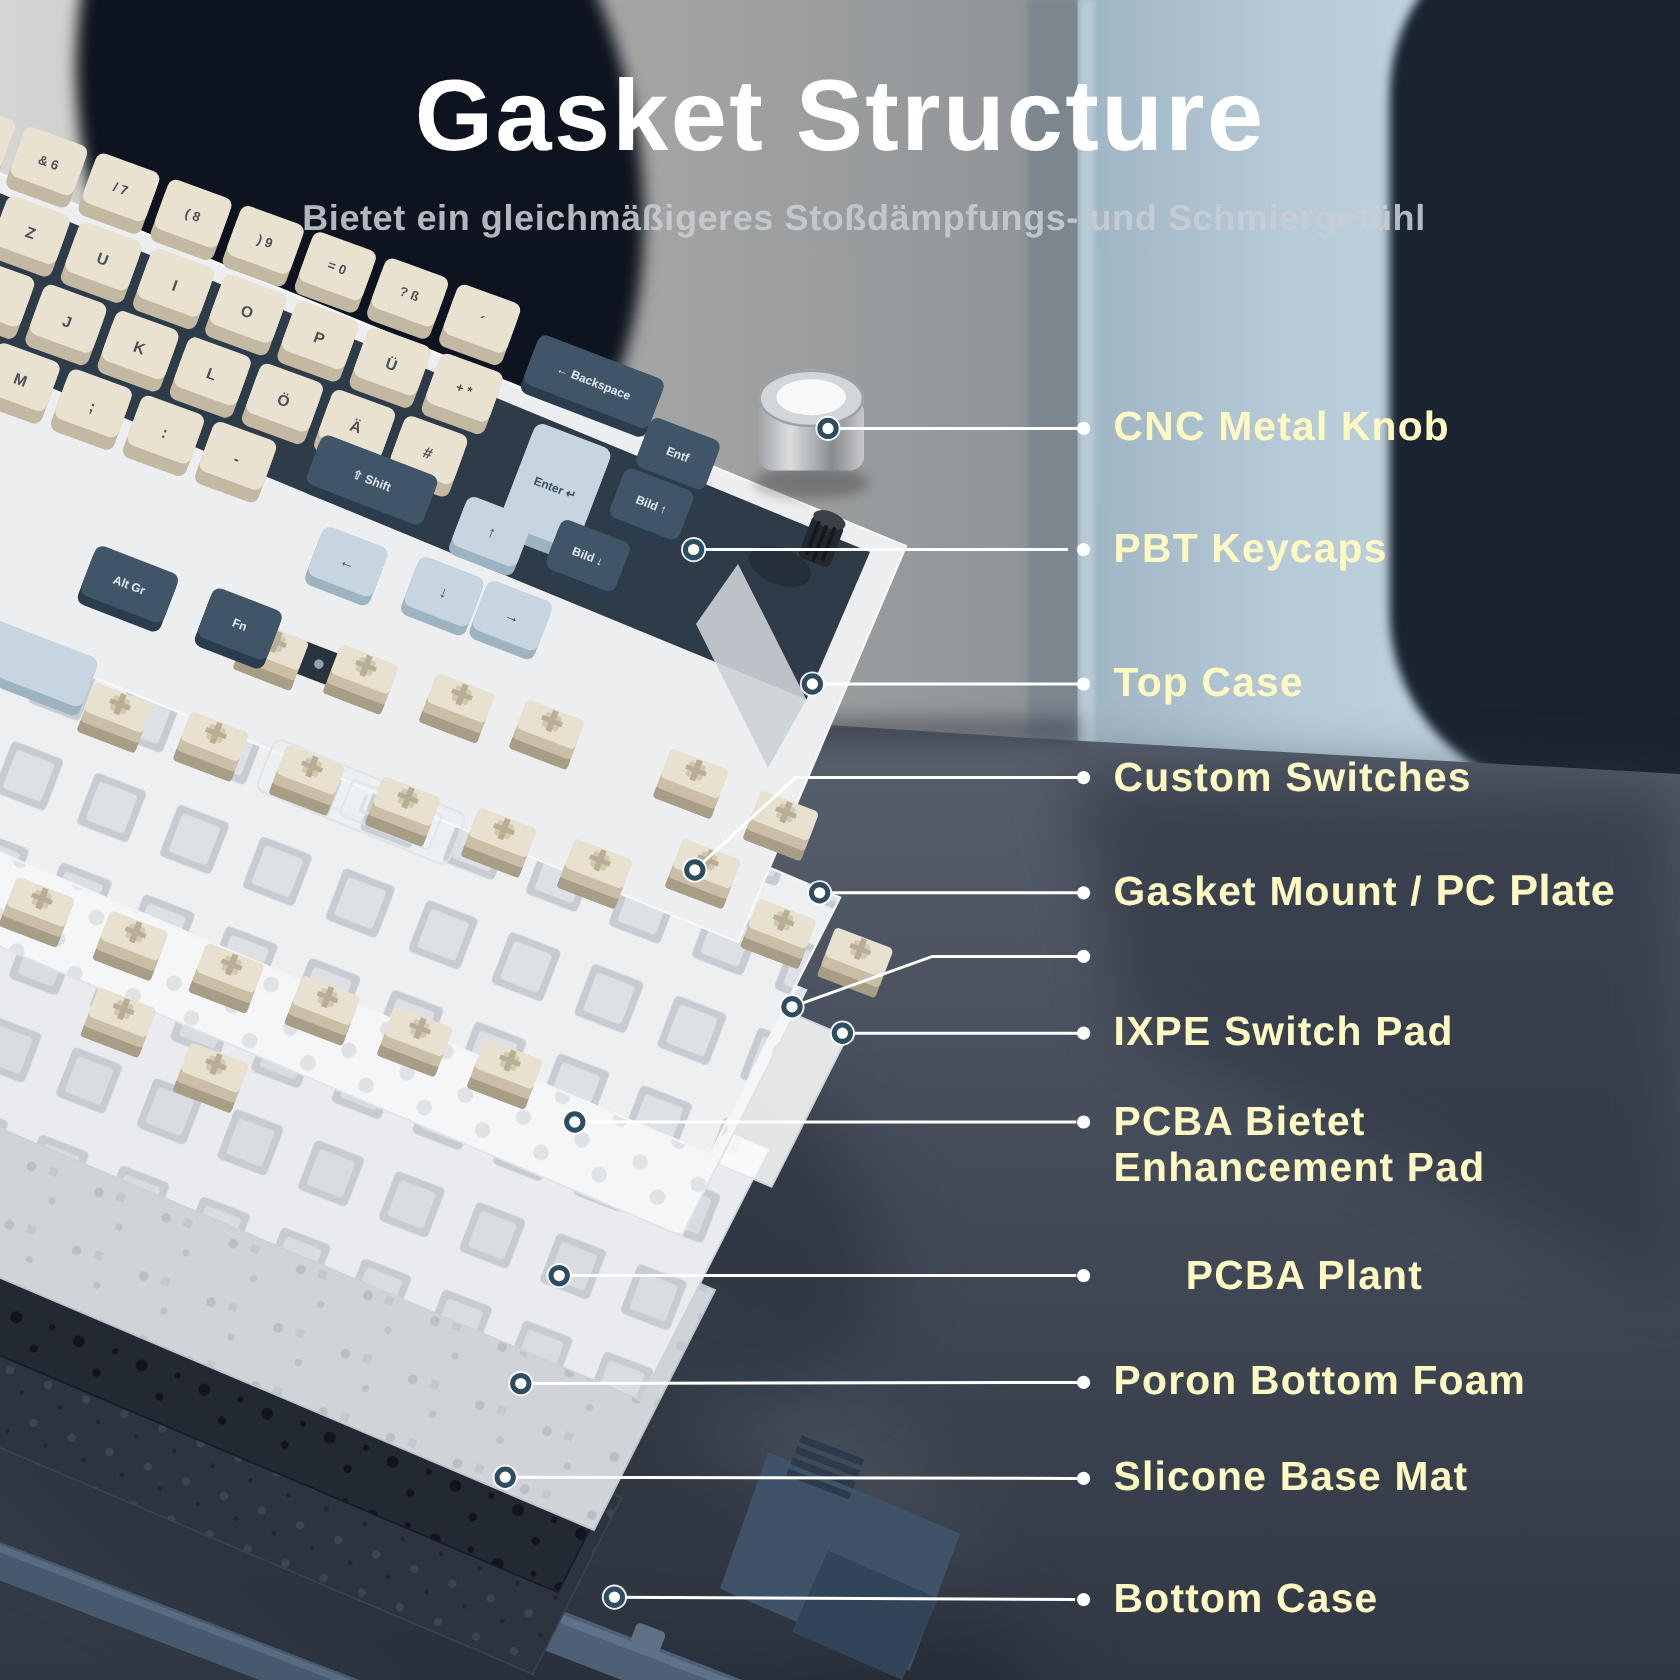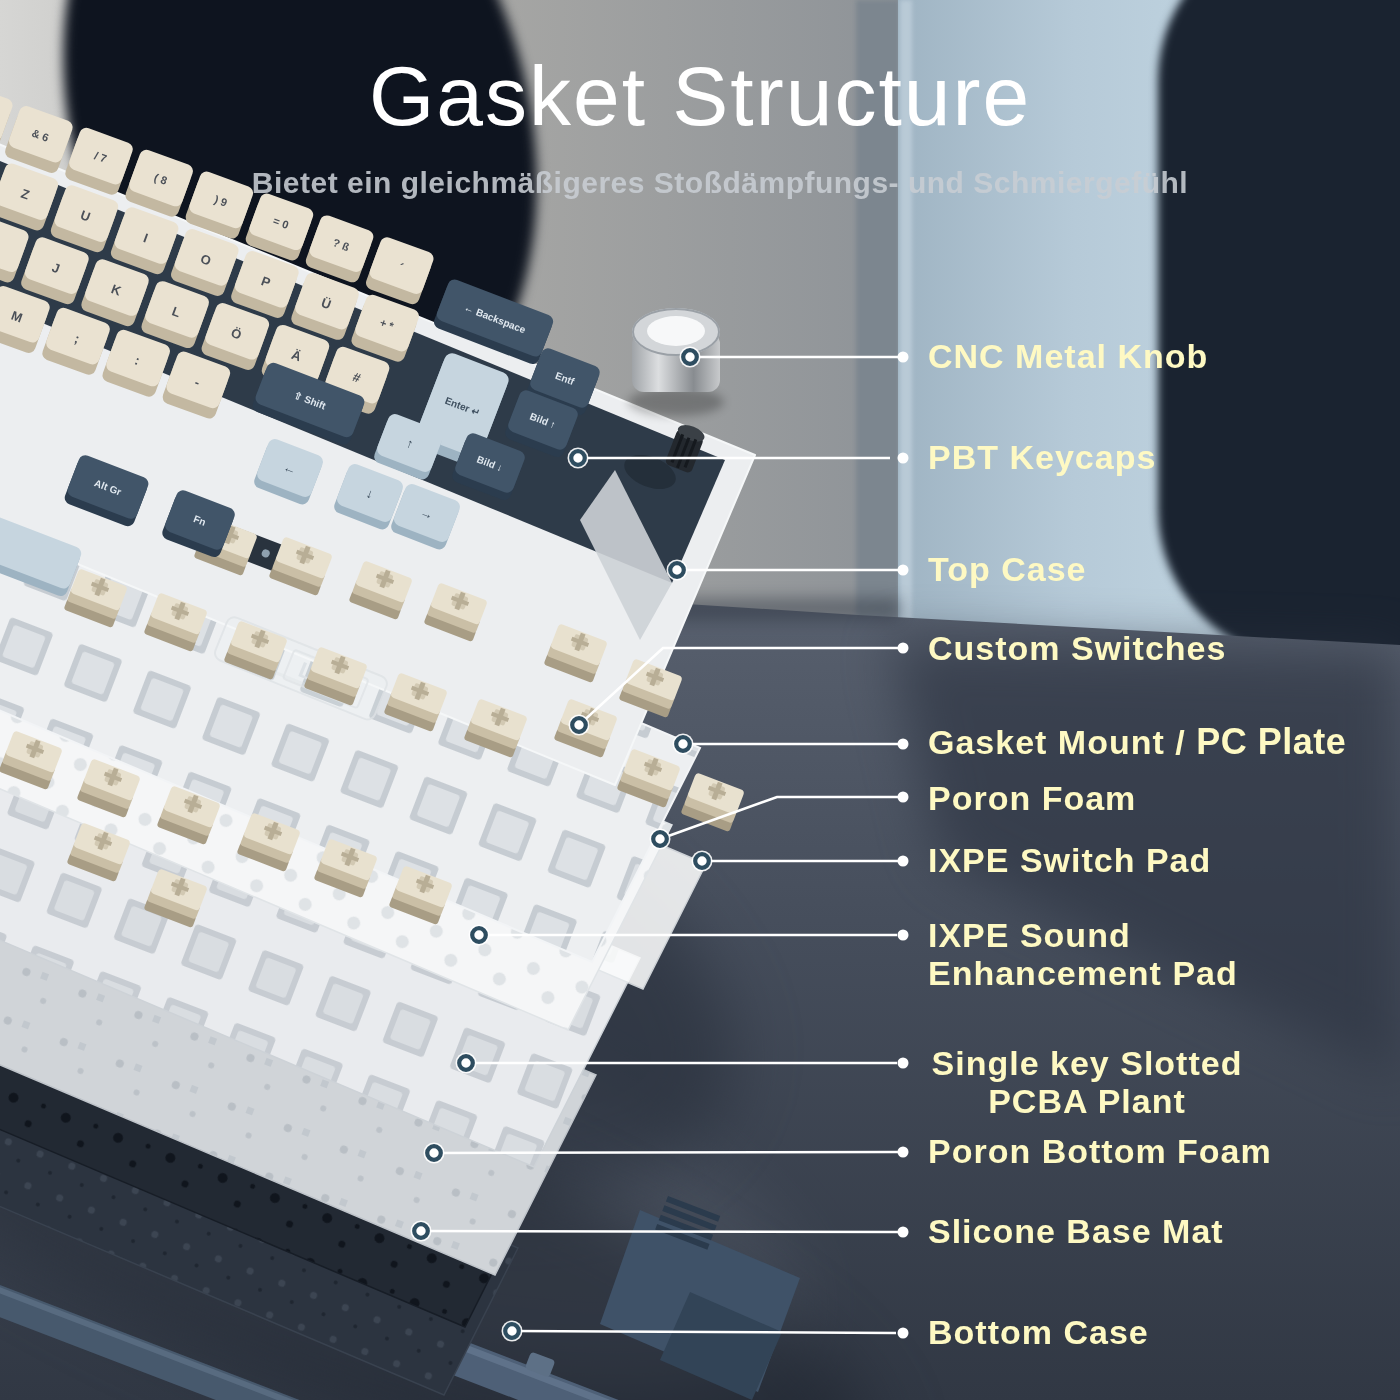--- a/index.html
+++ b/index.html
@@ -1,20 +1,20 @@
 <!DOCTYPE html>
 <html><head>
 <meta charset="utf-8">
 <style>
   html,body{margin:0;padding:0;background:#222;}
   #stage{position:relative;width:1400px;height:1400px;overflow:hidden;
          font-family:"Liberation Sans",sans-serif;background:#4a5260;}
   #art{position:absolute;left:0;top:0;width:1400px;height:1400px;display:block;}
   .overlay{position:absolute;color:#fff;}
-  #title{left:0;top:48px;width:1400px;text-align:center;font-size:84px;font-weight:normal;
+  #title{left:0;top:48px;width:1400px;text-align:center;font-size:84px;font-weight:bold;
          letter-spacing:2px;color:#ffffff;}
   #subtitle{left:0;top:166px;width:1440px;text-align:center;font-size:30px;font-weight:bold;
             color:#c9ced4;opacity:.88;letter-spacing:.5px;}
   .callout-label{position:absolute;left:928px;font-size:34px;font-weight:bold;color:#fef9c3;
                  letter-spacing:1px;line-height:38px;white-space:nowrap;}
   .callout-label .small{font-size:36px;letter-spacing:.5px;}
   #cl9{text-align:center;width:318px;}
   
   .kt{fill:#eae2d1}.ks{fill:#c3b8a1}
   .nv .kt{fill:#415569}.nv .ks{fill:#2b3c4e}
@@ -485,27 +485,25 @@
 </svg>
 
 <div id="title" class="overlay">Gasket Structure</div>
 <div id="subtitle" class="overlay">Bietet ein gleichmäßigeres Stoßdämpfungs- und Schmiergefühl</div>
 
 <div class="callout-label" style="top:337px"><span>CNC Metal Knob</span></div>
 <div class="callout-label" style="top:438px"><span>PBT Keycaps</span></div>
 <div class="callout-label" style="top:550px"><span>Top Case</span></div>
 <div class="callout-label" style="top:629px"><span>Custom Switches</span></div>
 <div class="callout-label" style="top:723px"><span>Gasket Mount /</span> <span class="small">PC Plate</span></div>
-<div class="callout-label" style="top:779px"><span>Poron Foam</span></div>
 <div class="callout-label" style="top:841px"><span>IXPE Switch Pad</span></div>
 <div class="callout-label" style="top:916px">
-      <div>IXPE Sound</div>
+      <div>PCBA Bietet</div>
       <div>Enhancement Pad</div>
     </div>
 <div class="callout-label" id="cl9" style="top:1044px">
-      <div>Single key Slotted</div>
       <div>PCBA Plant</div>
     </div>
 <div class="callout-label" style="top:1132px"><span>Poron Bottom Foam</span></div>
 <div class="callout-label" style="top:1212px"><span>Slicone Base Mat</span></div>
 <div class="callout-label" style="top:1313px"><span>Bottom Case</span></div>
 
 </div>
 
 </body></html>

